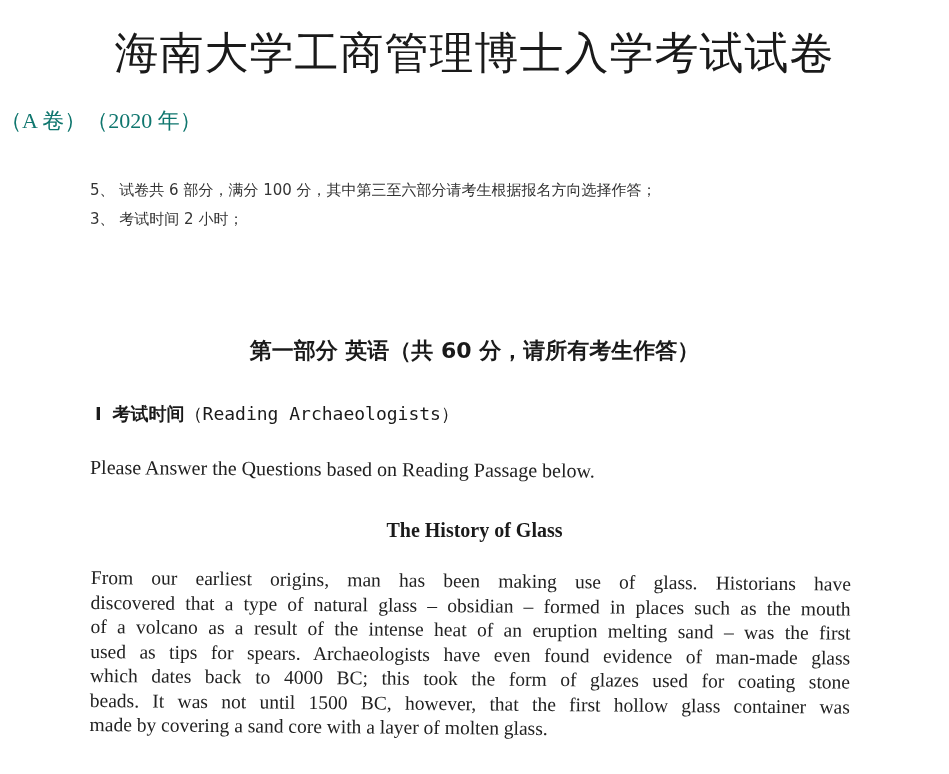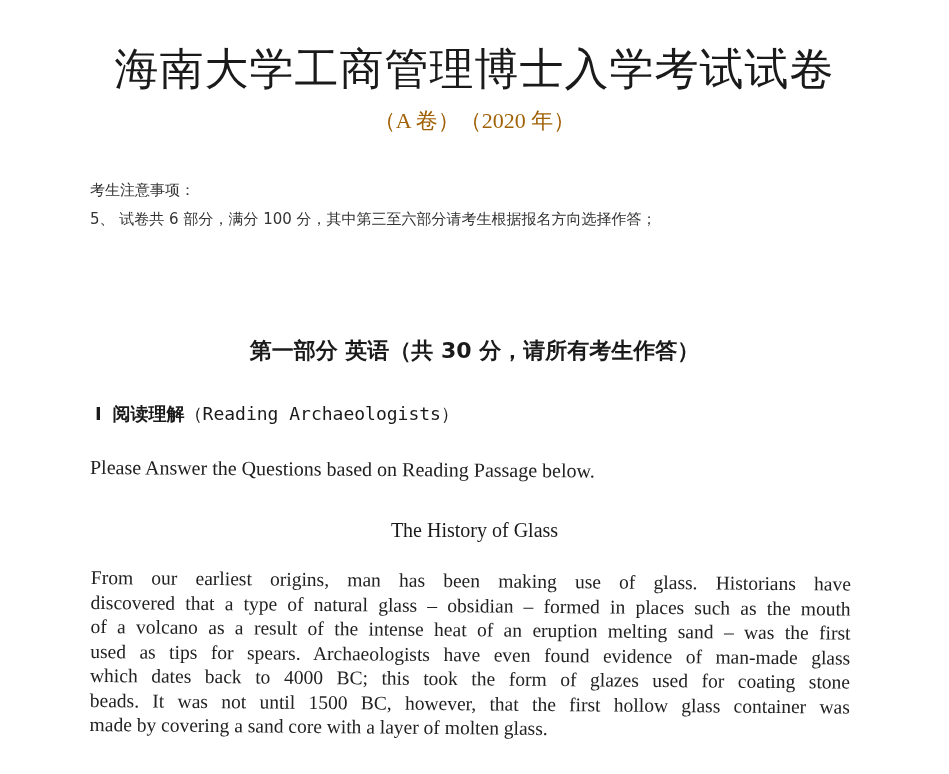--- a/index.html
+++ b/index.html
@@ -1,26 +1,26 @@
 <!DOCTYPE html>
 <html><head>
 <meta charset="utf-8">
 <style>
   html, body { margin: 0; padding: 0; background: #ffffff; }
   body { width: 949px; height: 774px; overflow: hidden; position: relative; color: #1e1e1e; }
   .page { position: absolute; left: 0; top: 0; width: 949px; height: 774px; background: #fff; }
   .title {
-    position: absolute; left: 0; top: 40px; width: 949px; text-align: center;
+    position: absolute; left: 0; top: 24px; width: 949px; text-align: center;
     font-family: "DejaVu Serif", "Liberation Serif", serif;
     font-size: 44px; letter-spacing: 1px; color: #1a1a1a; font-weight: normal;
   }
   .subtitle {
-    position: absolute; left: 0; top: 106px; width: 949px; text-align: center;
+    position: absolute; left: 0; top: 106px; width: 949px; 
     font-family: "Liberation Serif", "DejaVu Serif", serif;
-    font-size: 22px; color: #a16207;
+    font-size: 22px; color: #0f766e;
   }
   .notes {
     position: absolute; left: 90px; top: 176px; width: 780px;
     font-family: "DejaVu Sans", sans-serif; font-size: 15px; color: #333;
     line-height: 29px;
   }
   .notes .note-line { white-space: nowrap; }
   .section-heading {
     position: absolute; left: 0; top: 336px; width: 949px; text-align: center;
     font-family: "DejaVu Sans", sans-serif; font-weight: bold;
@@ -31,21 +31,21 @@
     font-family: "DejaVu Sans Mono", "Liberation Mono", monospace; font-size: 18px; color: #1a1a1a;
   }
   .subsection .cn { font-family: "DejaVu Sans", sans-serif; font-weight: bold; }
   .instruction {
     position: absolute; left: 90px; top: 456px;
     font-family: "Liberation Serif", "DejaVu Serif", serif; font-size: 20px; color: #222;
     transform: rotate(0.4deg); transform-origin: left center;
   }
   .passage-title {
     position: absolute; left: 0; top: 519px; width: 949px; text-align: center;
-    font-family: "Liberation Serif", "DejaVu Serif", serif; font-weight: normal;
+    font-family: "Liberation Serif", "DejaVu Serif", serif; font-weight: bold;
     font-size: 20px; color: #1a1a1a; padding-left: 0px;
   }
   .passage {
     position: absolute; left: 91px; top: 566px; width: 760px;
     font-family: "Liberation Serif", "DejaVu Serif", serif; font-size: 19.5px; color: #222;
     line-height: 24.5px; text-align: justify;
     transform: rotate(0.5deg); transform-origin: left top;
   }
   .passage .pline { display: block; text-align: justify; text-align-last: justify; white-space: nowrap; }
   .passage .pline.last { text-align-last: left; }
@@ -53,28 +53,28 @@
 </head>
 <body>
 
 <div class="page">
 
   <div class="title">海南大学工商管理博士入学考试试卷</div>
 
   <div class="subtitle">（A 卷）（2020 年）</div>
 
   <div class="notes">
-    <div class="note-line">考生注意事项：</div>
     <div class="note-line">5、 试卷共 6 部分，满分 100 分，其中第三至六部分请考生根据报名方向选择作答；</div>
+    <div class="note-line">3、 考试时间 2 小时；</div>
   </div>
 
-  <div class="section-heading">第一部分 英语（共 30 分，请所有考生作答）</div>
+  <div class="section-heading">第一部分 英语（共 60 分，请所有考生作答）</div>
 
   <div class="subsection">
-    <span class="cn">I</span><span> </span><span class="cn">阅读理解</span><span>（Reading Archaeologists）</span>
+    <span class="cn">I</span><span> </span><span class="cn">考试时间</span><span>（Reading Archaeologists）</span>
   </div>
 
   <div class="instruction">Please Answer the Questions based on Reading Passage below.</div>
 
   <div class="passage-title">The History of Glass</div>
 
   <div class="passage">
     <span class="pline">From our earliest origins, man has been making use of glass. Historians have</span>
     <span class="pline">discovered that a type of natural glass – obsidian – formed in places such as the mouth</span>
     <span class="pline">of a volcano as a result of the intense heat of an eruption melting sand – was the first</span>

